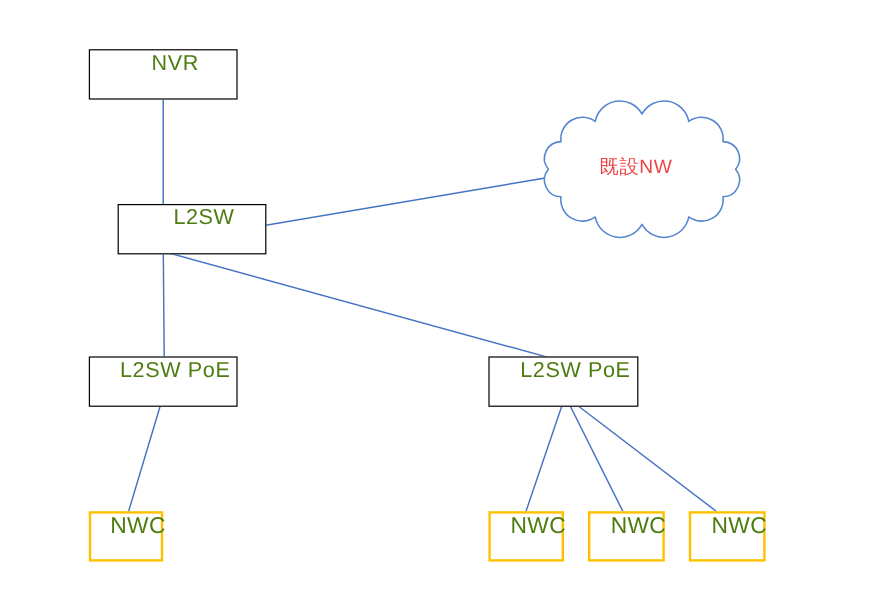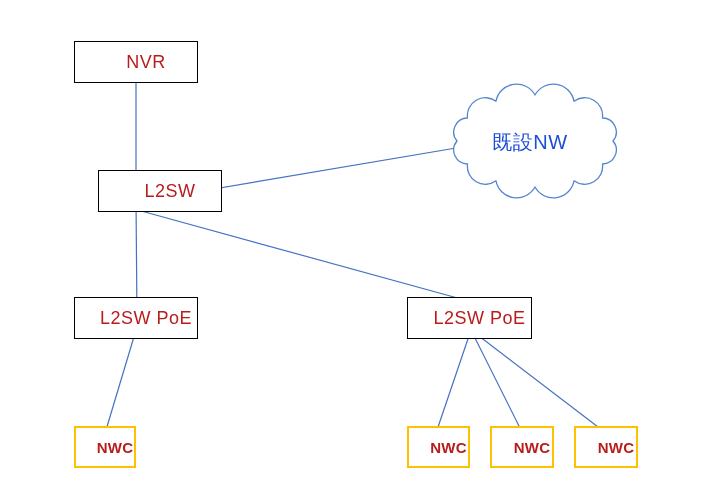--- a/index.html
+++ b/index.html
@@ -31,44 +31,43 @@
     stroke: var(--cloud-stroke, #4472C4);
     stroke-width: 1.3;
     fill: #ffffff;
     stroke-linejoin: round;
   }
   .node {
     position: absolute;
     box-sizing: border-box;
     background: #ffffff;
     display: flex;
-    align-items: center;
+    align-items: flex-start;
     justify-content: center;
-    color: #b91c1c;
+    color: #4d7c0f;
     padding-left: 20px;
   }
   .box {
     border: 1.5px solid var(--box-border, #000000);
     font-size: 18px;
     letter-spacing: 0.5px;
   }
   .camera {
     border: 2px solid var(--camera-border, #FFC000);
-    font-size: 15px;
+    font-size: 19px;
     letter-spacing: 0.3px;
-    font-weight: bold;
   }
   .cloud-label {
     position: absolute;
     left: 475px;
     top: 129px;
     width: 110px;
     text-align: center;
-    font-size: 20px;
-    color: #1d4ed8;
+    font-size: 16px;
+    color: #ef4444;
     letter-spacing: 0.5px;
   }
 </style>
 </head>
 <body>
 
 <div class="canvas">
 
   <svg class="wires" viewBox="0 0 726 503" xmlns="http://www.w3.org/2000/svg">
 

